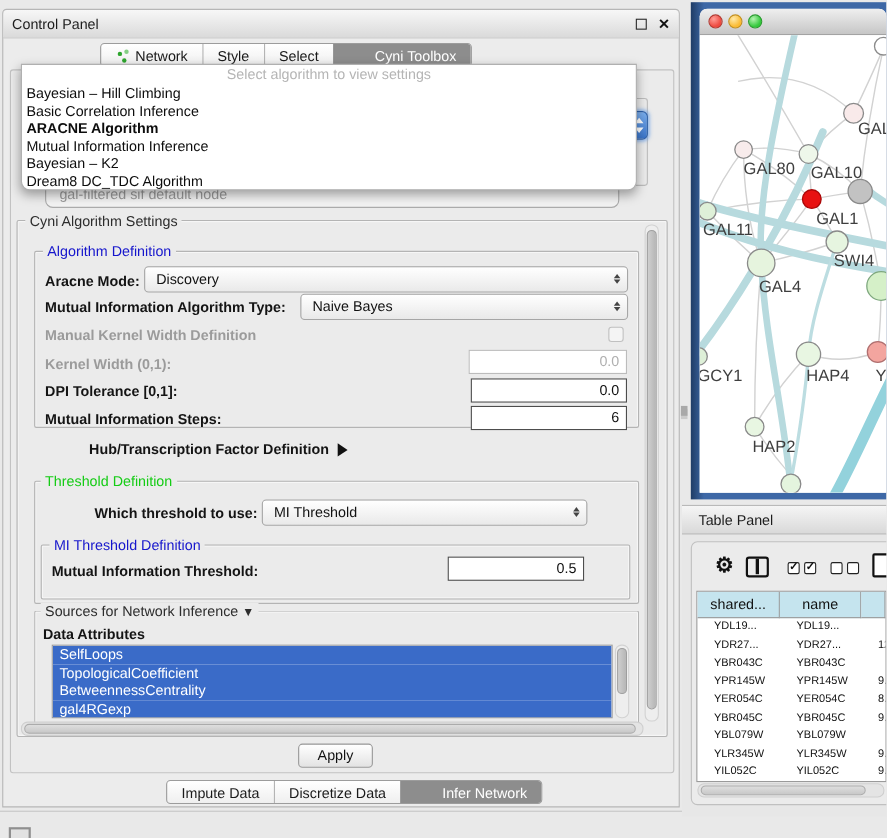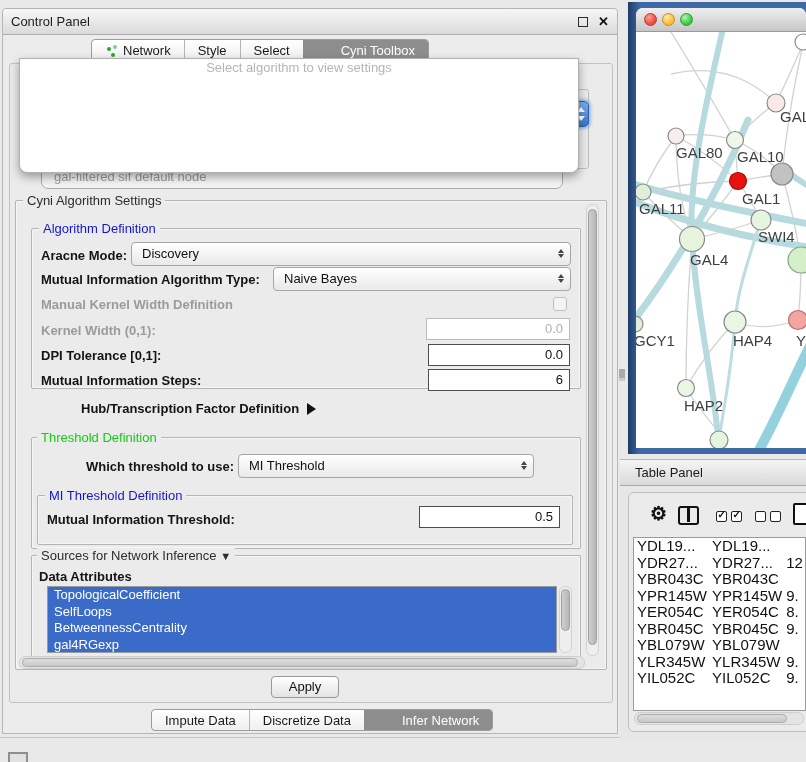--- a/index.html
+++ b/index.html
@@ -126,21 +126,21 @@
   .chkpair { position:absolute; top:11px; display:flex; gap:4px; }
   .chkpair .bx { position:relative; width:11px; height:11px; border:1.5px solid #222; border-radius:2px; background:#fff; }
   .chkpair.checked .bx::after { content:"✓"; position:absolute; left:0.5px; top:-3px; font-size:10px; font-weight:bold; color:#111; }
   .doc-ico { position:absolute; left:173px; top:3px; width:16px; height:22px; border:2.5px solid #111; border-radius:2px; background:#fff; }
   #yeast-table { position:absolute; left:633px; top:537px; width:173px; height:174px; background:#fff;
     border:1px solid #9a9a9a; overflow:hidden; }
   .t-headrow { display:flex; height:24px; }
   .t-headrow .hc { background:#c5e4ee; border-right:1px solid #9a9a9a; border-bottom:1px solid #9a9a9a;
     font-size:13px; color:#111; text-align:center; line-height:23px; overflow:hidden; white-space:nowrap; }
   .t-row { display:flex; height:16.5px; }
-  .t-row .c { font-size:15px; color:#111; line-height:16.5px; padding-left:3px; overflow:hidden; white-space:nowrap; }
+  .t-row .c { font-size:10px; color:#111; line-height:16.5px; padding-left:15px; overflow:hidden; white-space:nowrap; }
   #table-hsb { left:634px; top:712px; width:170px; }
 </style>
 </head>
 <body>
 
 <div id="app">
 
   <section id="control-panel">
     <div class="cp-titlebar">
       <span class="cp-title">Control Panel</span>
@@ -169,20 +169,28 @@
     <span class="bg-grouptitle">Inference Algorithm</span>
     <div class="bg-groupbox"></div>
     <div class="bg-stepper">
         <i class="up"></i>
         <i class="dn"></i>
       </div>
     <div class="bg-combo">gal-filtered sif default node</div>
 
     <div id="algo-popup">
       <div class="popup-placeholder">Select algorithm to view settings</div>
+      <ul id="algo-list">
+          <li>Bayesian – Hill Climbing</li>
+          <li>Basic Correlation Inference</li>
+          <li class="bold">ARACNE Algorithm</li>
+          <li>Mutual Information Inference</li>
+          <li>Bayesian – K2</li>
+          <li>Dream8 DC_TDC Algorithm</li>
+        </ul>
     </div>
 
     <span class="grouptitle" id="settings-title">Cyni Algorithm Settings</span>
     <div class="groupbox" id="settings-box"></div>
 
     <span class="grouptitle gt-blue" style="left:36px;top:212px;">Algorithm Definition</span>
     <div class="groupbox" style="left:28px;top:219px;width:550px;height:161px;"></div>
 
     <span class="lbl" style="left:38px;top:239px;">Aracne Mode:</span>
     <div class="combo" style="left:128px;top:233px;width:440px;">
@@ -225,29 +233,29 @@
       <span class="spin">
           <i class="up"></i>
           <i class="dn"></i>
         </span>
     </div>
 
     <span class="grouptitle gt-blue" style="left:42px;top:479px;">MI Threshold Definition</span>
     <div class="groupbox" style="left:34px;top:486px;width:536px;height:50px;"></div>
 
     <span class="lbl" style="left:44px;top:503px;">Mutual Information Threshold:</span>
-    <div class="field on" style="left:416px;top:497px;width:141px;">0.5</div>
+    <div class="field on" style="left:404px;top:497px;width:124px;">0.5</div>
 
     <span class="grouptitle" style="left:34px;top:539px;"><span>Sources for Network Inference</span> <span class="arrow-down-inline">▼</span></span>
     <div class="groupbox" style="left:28px;top:546px;width:550px;height:106px;border-bottom:none;"></div>
 
     <span class="lbl" id="attr-label">Data Attributes</span>
     <ul id="attr-list">
+        <li>SelfLoops</li>
         <li>TopologicalCoefficient</li>
-        <li>SelfLoops</li>
         <li>BetweennessCentrality</li>
         <li>gal4RGexp</li>
       </ul>
     <div class="vsb" style="left:556px;top:577px;height:67px;">
         <div class="thumb" style="top:2px;height:42px;"></div>
       </div>
 
     <div class="vsb" style="left:583px;top:195px;height:452px;">
         <div class="thumb" style="top:4px;height:436px;"></div>
       </div>
@@ -361,20 +369,25 @@
         <span class="bx"></span>
         <span class="bx"></span>
       </span>
     <span class="chkpair" style="left:135px;">
         <span class="bx"></span>
         <span class="bx"></span>
       </span>
     <span class="doc-ico"></span>
   </div>
   <div id="yeast-table">
+    <div class="t-headrow" id="table-head">
+        <div class="hc" style="width: 76px;">shared...</div>
+        <div class="hc" style="width: 75px;">name</div>
+        <div class="hc" style="width: 22px;"></div>
+      </div>
     <div id="table-rows">
         <div class="t-row">
           <div class="c" style="width: 76px;">YDL19...</div>
           <div class="c" style="width: 75px;">YDL19...</div>
           <div class="c" style="width: 22px; margin-top: 20px;">13</div>
         </div>
         <div class="t-row">
           <div class="c" style="width: 76px;">YDR27...</div>
           <div class="c" style="width: 75px;">YDR27...</div>
           <div class="c" style="width: 22px;">12</div>

